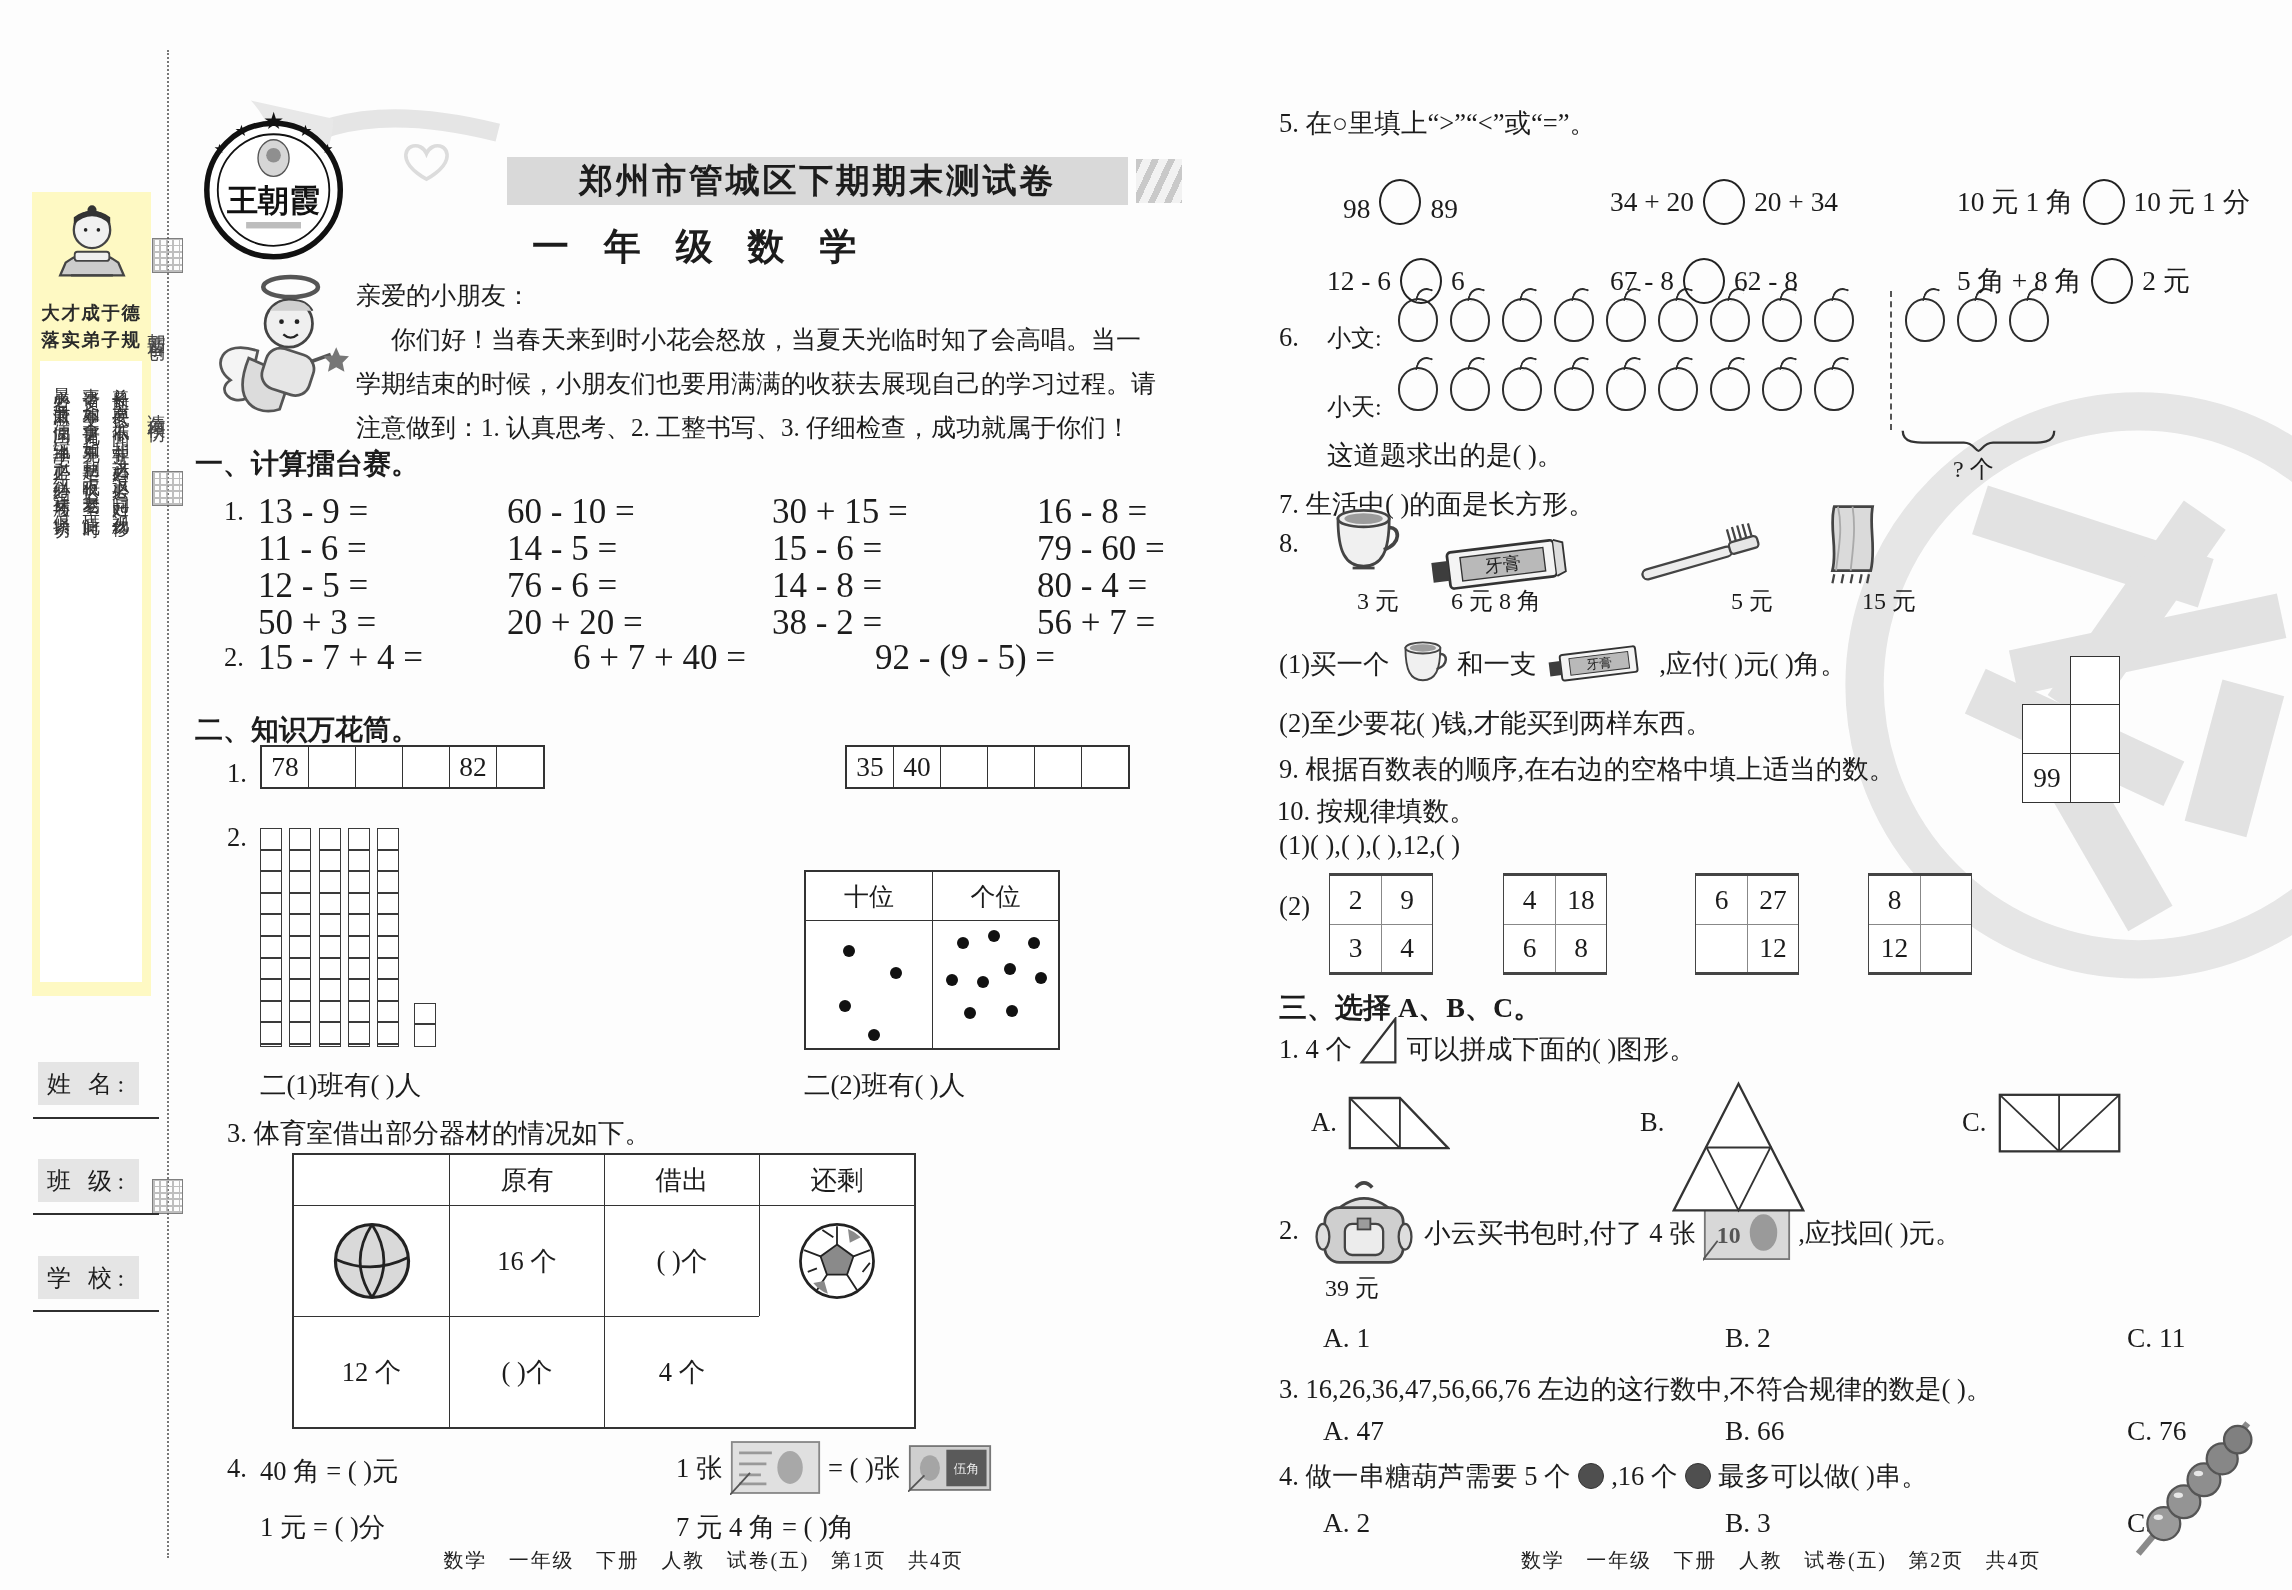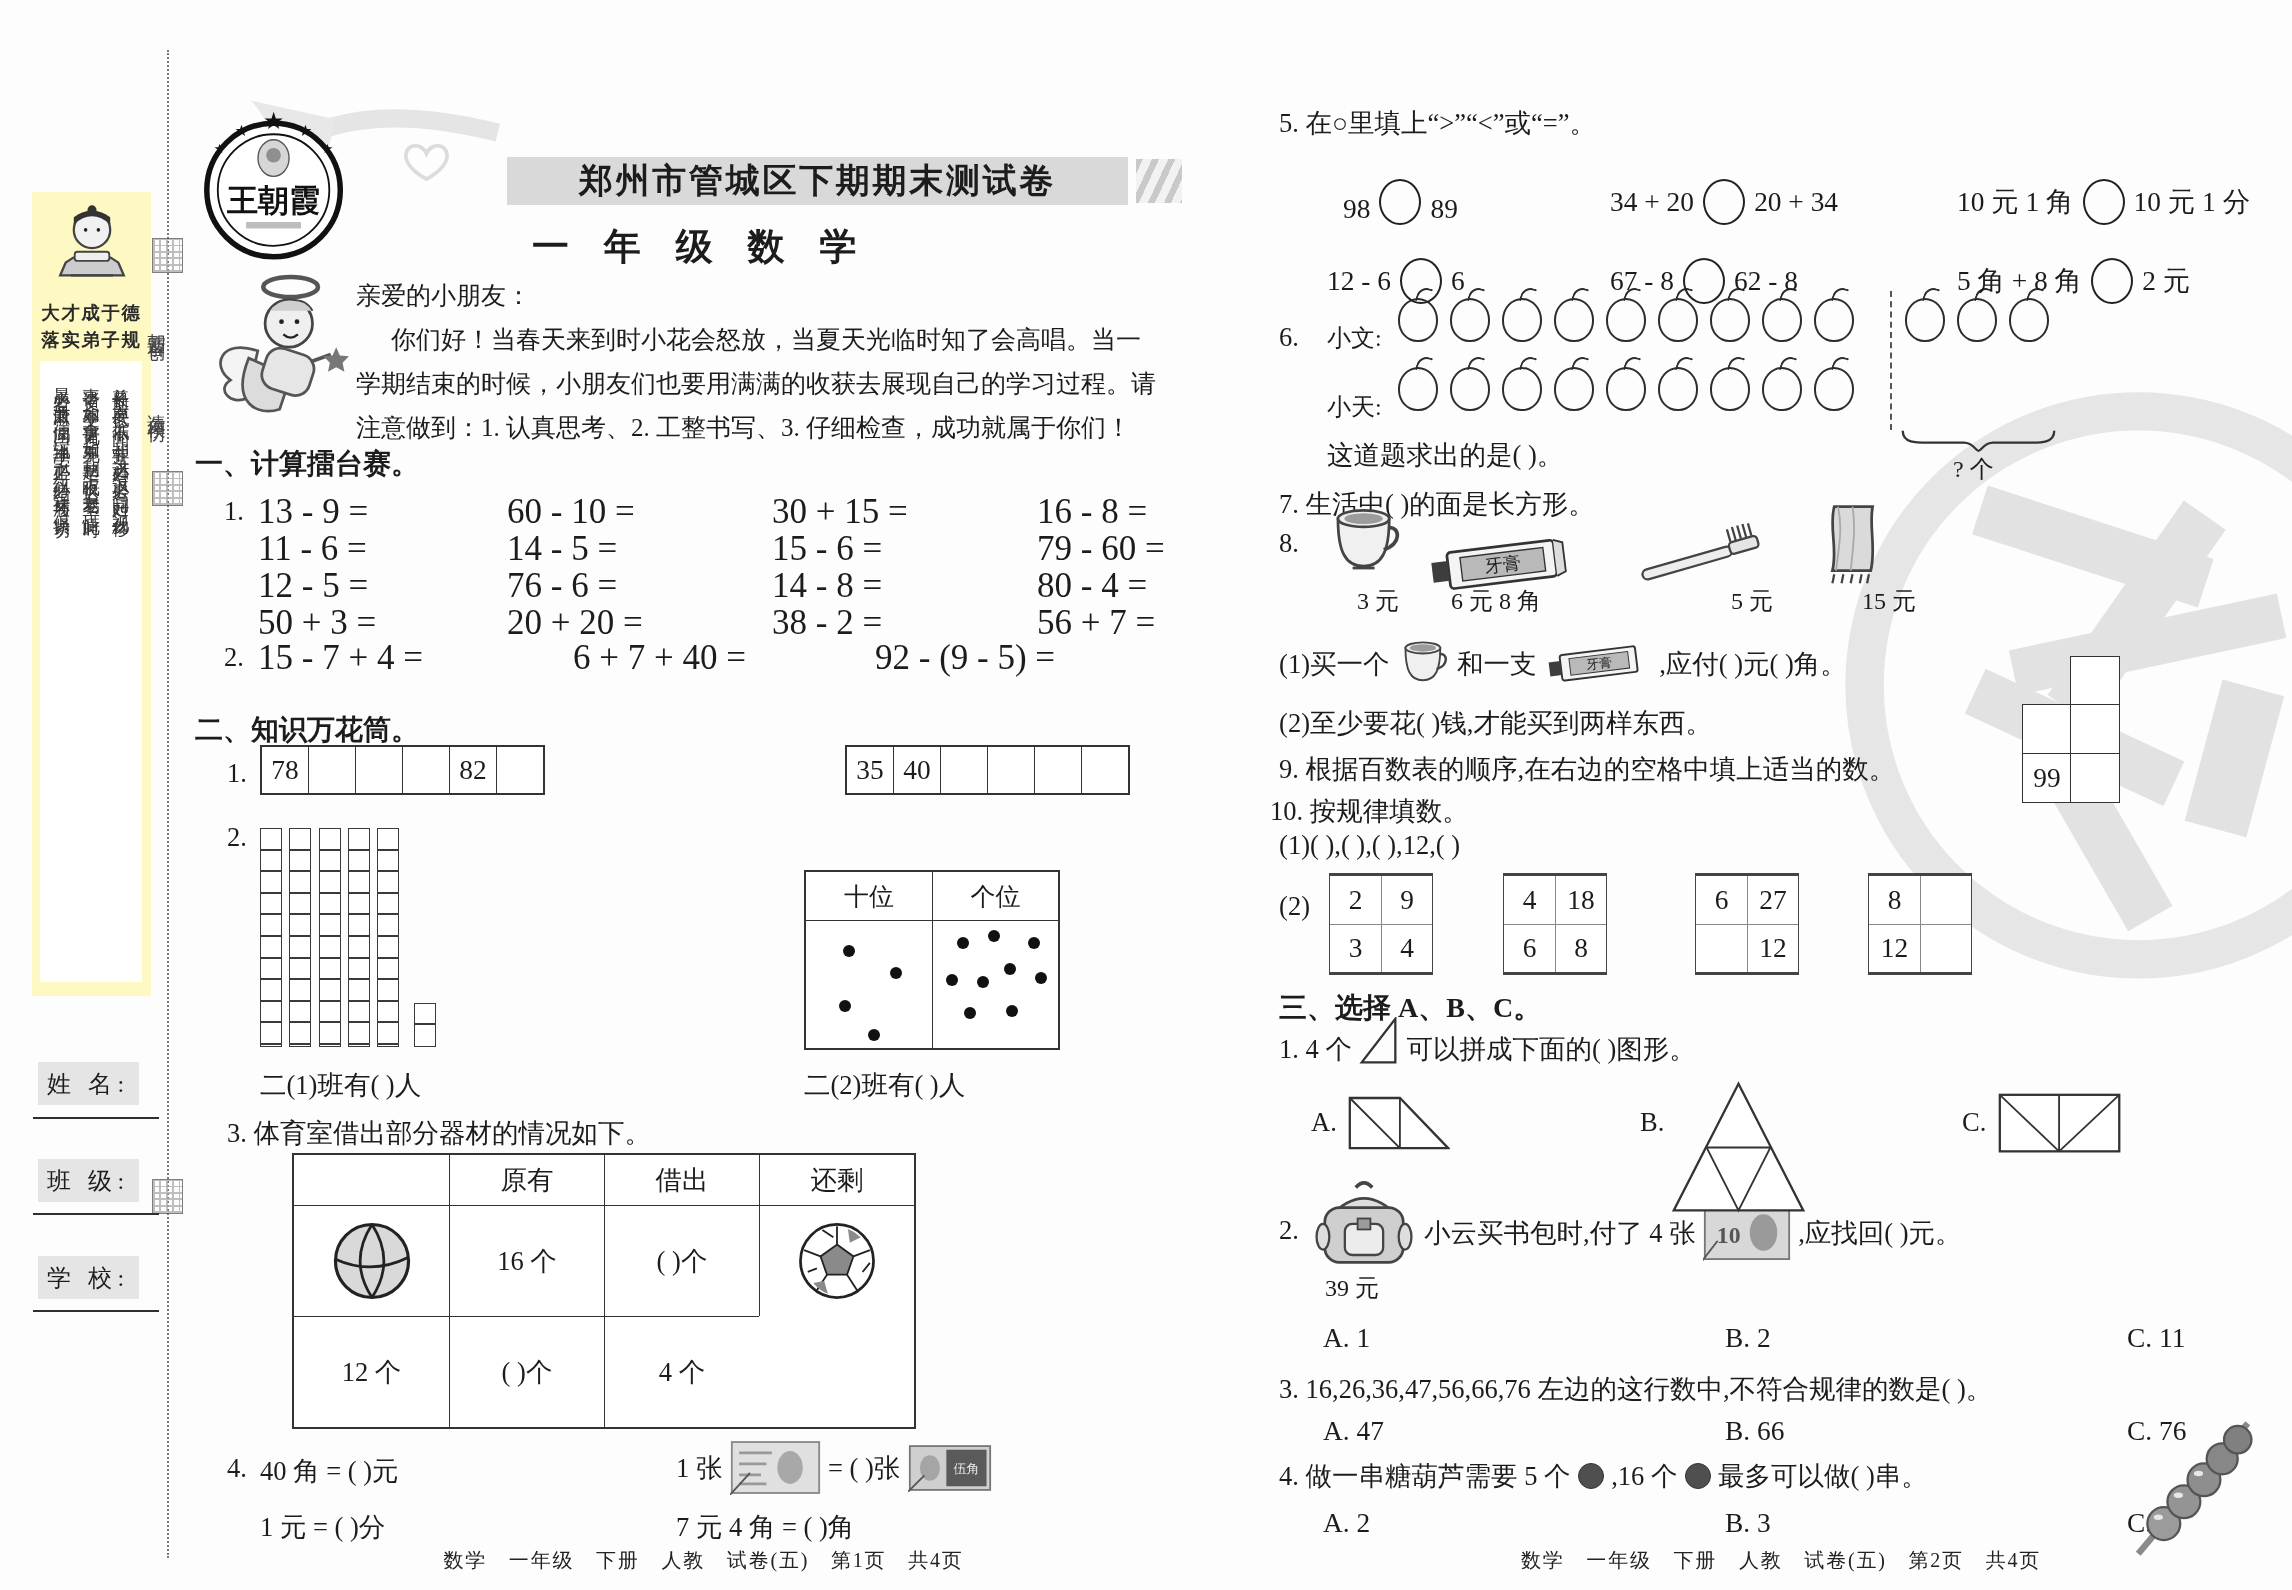--- a/index.html
+++ b/index.html
@@ -36,21 +36,21 @@
   .greet .ind{padding-left:35px}
   
   .hd{font-weight:800;font-size:28px}
   .txt{font-size:26.5px}
   .sm{font-size:24px}
   .calc-rows{position:absolute;left:258px;display:grid}
   .calc-row{display:grid;height:37px;align-items:center;font-size:35px}
   .calc-row.c4{grid-template-columns:249px 265px 265px auto}
   .calc-row.c3{grid-template-columns:315px 302px auto;height:39px}
   .strip{position:absolute;display:flex;border:2.7px solid #333;background:#fff}
-  .scell{width:46px;height:46px;border-left:1.8px solid #333;display:flex;align-items:center;justify-content:center;font-size:27.4px}
+  .scell{width:46px;height:40px;border-left:1.8px solid #333;display:flex;align-items:center;justify-content:center;font-size:27.4px}
   .scell:first-child{border-left:none}
   .blocks{position:absolute;left:260px;top:821px;display:flex;gap:7.3px;align-items:flex-end;height:226px}
   .rod{width:22px;height:219px;border:1.8px solid #3a3a3a;box-sizing:border-box;
        background:repeating-linear-gradient(to bottom,#fff 0 19.6px,#3a3a3a 19.6px 21.6px)}
   .unit2{width:22px;height:44px;border:1.8px solid #3a3a3a;box-sizing:border-box;margin-left:7.3px;
          background:linear-gradient(#fff 0 19px,#3a3a3a 19px 21px,#fff 21px)}
   .pvtable{position:absolute;left:804px;top:870px;display:grid;grid-template-columns:126px 126px;
            grid-template-rows:48px 128px;border:2.7px solid #333;background:#fff}
   .pvtable>div{border-left:1.8px solid #333;border-top:1.8px solid #333;display:flex;align-items:center;justify-content:center;font-size:25px;position:relative}
   .pvtable>div:nth-child(2n+1){border-left:none}
@@ -459,21 +459,21 @@
   </div>
   <div class="abs txt" style="left:9.1px;top:705px">(2)至少要花(      )钱,才能买到两样东西。</div>
 
   <div class="abs txt z1" style="left:9.1px;top:751px">9. 根据百数表的顺序,在右边的空格中填上适当的数。</div>
   <div class="q9c" style="left:800px;top:656px"></div>
   <div class="q9c" style="left:752px;top:704px"></div>
   <div class="q9c" style="left:800px;top:704px"></div>
   <div class="q9c" style="left:752px;top:753px">99</div>
   <div class="q9c" style="left:800px;top:753px"></div>
 
-  <div class="abs txt z1" style="left:0;top:793px">10. 按规律填数。</div>
+  <div class="abs txt z1" style="left:7px;top:793px">10. 按规律填数。</div>
   <div class="abs txt z1" style="left:9.1px;top:830px">(1)(      ),(      ),(      ),12,(      )</div>
   <div class="abs txt z1" style="left:9.1px;top:891px">(2)</div>
 
   <div class="abs hd z1" style="left:9.1px;top:989px">三、选择 A、B、C。</div>
 
   <div class="abs inline-row z1" style="left:9.1px;top:1031px">
     <span>1. 4 个</span>
     <svg width="40" height="49" viewBox="0 0 44 54" style="margin-top:-14.6px">
       <polygon points="40,2 40,50 3,50" fill="none" stroke="#333" stroke-width="2.5"></polygon>
     </svg>

